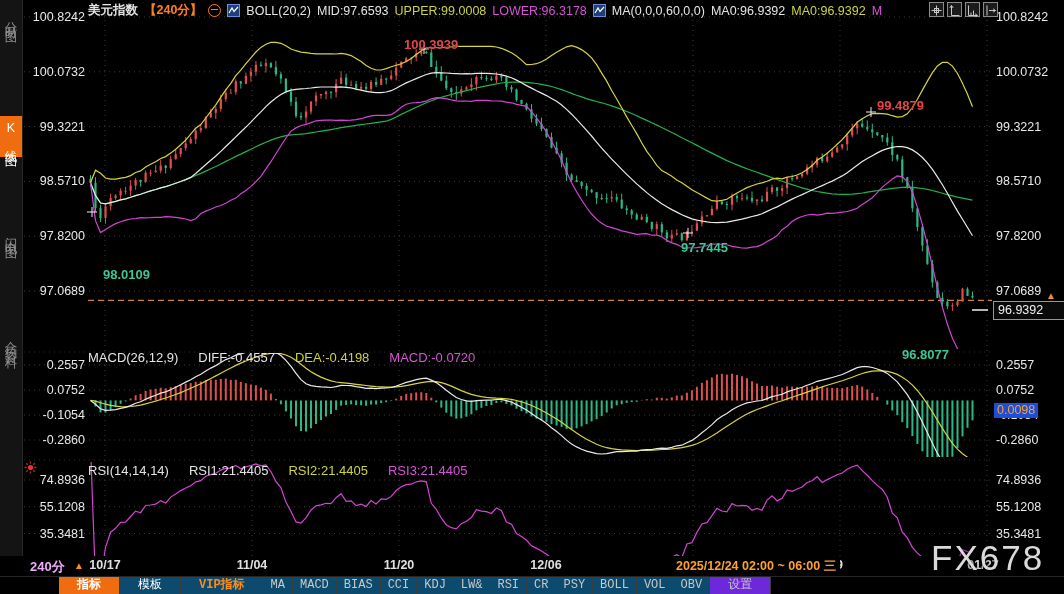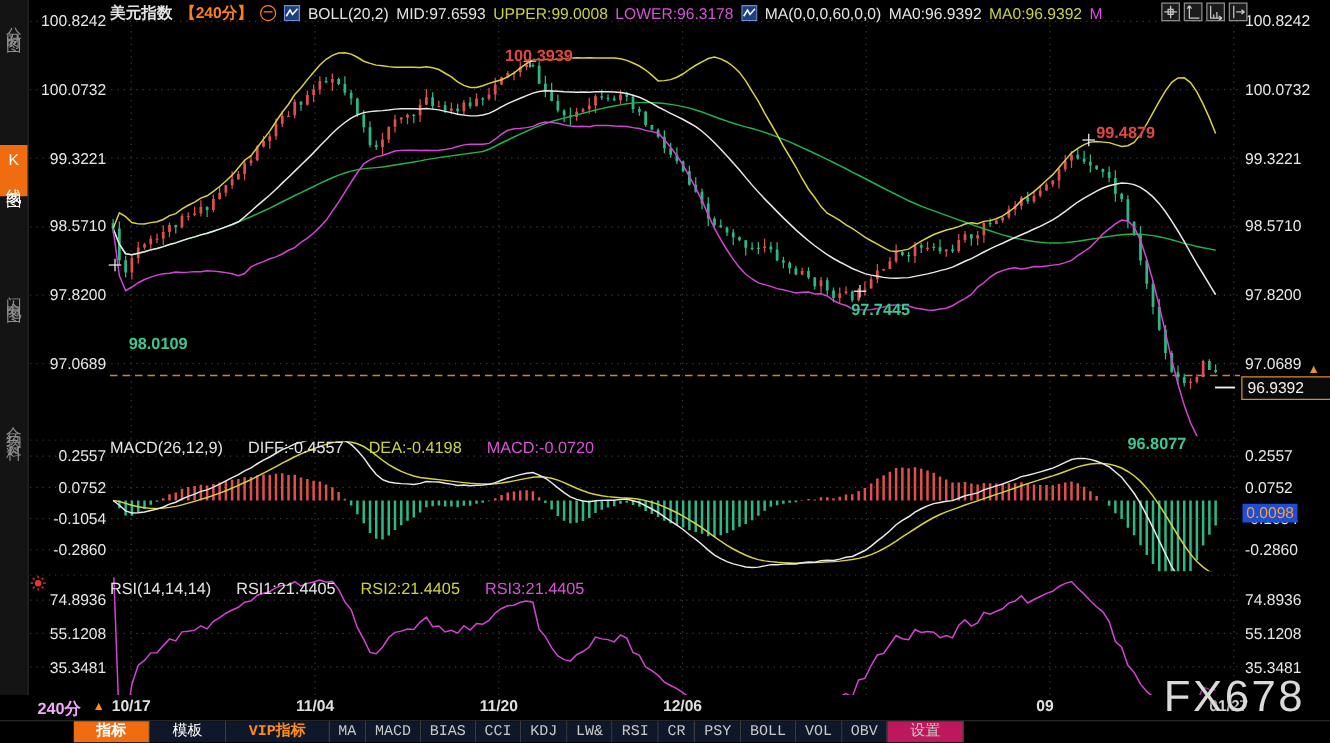--- a/index.html
+++ b/index.html
@@ -36,27 +36,27 @@
   
   .xrow{position:absolute;left:22px;top:556px;width:1042px;height:20px;background:#000;z-index:6;}
   .xrow .period{position:absolute;left:8px;top:2px;color:#f0abfc;font-weight:bold;font-size:13px;}
   .xrow .arrow{position:absolute;left:52px;top:4px;color:#ff8c1a;font-size:10px;}
   .xdate{position:absolute;top:2px;transform:translateX(-50%);color:#e0e0e0;font-weight:bold;font-size:12.5px;}
   .xhair{position:absolute;left:650px;top:1px;background:#000;color:#ffa22e;font-weight:bold;
          font-size:12.5px;padding:1px 4px;z-index:7;}
   
   .toolbar{position:absolute;left:0;top:576px;width:1064px;height:18px;background:#000;
            border-top:1px solid #262626;display:flex;box-sizing:border-box;padding-left:59px;z-index:8;}
-  .tb{height:17px;line-height:17px;padding:0 7px;font-size:12px;color:#c8c8c8;background:#0f172a;
+  .tb{height:17px;line-height:17px;padding:0 7px;font-size:12px;color:#c8c8c8;background:#0c4a6e;
       border-right:1px solid #3c3c3c;font-family:"Liberation Mono",monospace;cursor:pointer;white-space:nowrap;}
   .tb.cn{font-family:Liberation Mono, monospace;padding:0 18px;}
   .tb.active{background:#f06c10;color:#fff;font-weight:bold;}
   .tb.bright{color:#fff;}
   .tb.vip{color:#ff8c1a;font-weight:bold;}
-  .tb.settings{background:#be185d;}
+  .tb.settings{background:#6d28d9;}
   .watermark{position:absolute;left:931px;top:538px;font-size:35px;letter-spacing:2px;color:#dadada;
              z-index:7;pointer-events:none;text-shadow:0 0 4px #000;}
   #chart{position:absolute;left:0;top:0;z-index:1;pointer-events:none;}
 </style>
 </head>
 <body>
 
 <svg id="chart" width="1064" height="594" viewBox="0 0 1064 594">
     <defs>
  <clipPath id="cm">
@@ -747,20 +747,21 @@
   </svg>
 </div>
 
 <div class="price-box">96.9392</div>
 <div class="price-pointer">▲</div>
 <div class="macd-badge">0.0098</div>
 
 <div class="xrow">
   <span class="period">240分</span>
   <span class="arrow">▲</span>
+  <span class="xhair">2025/12/24 02:00 ~ 06:00 三</span>
 <span class="xdate" style="left: 83px;">10/17</span>
     <span class="xdate" style="left: 230px;">11/04</span>
     <span class="xdate" style="left: 377px;">11/20</span>
     <span class="xdate" style="left: 524px;">12/06</span>
     <span class="xdate" style="left: 814px;">09</span>
     <span class="xdate" style="left: 961px;">01/27</span>
   </div>
 
 <div class="toolbar">
     <div class="tb active cn">指标</div>

